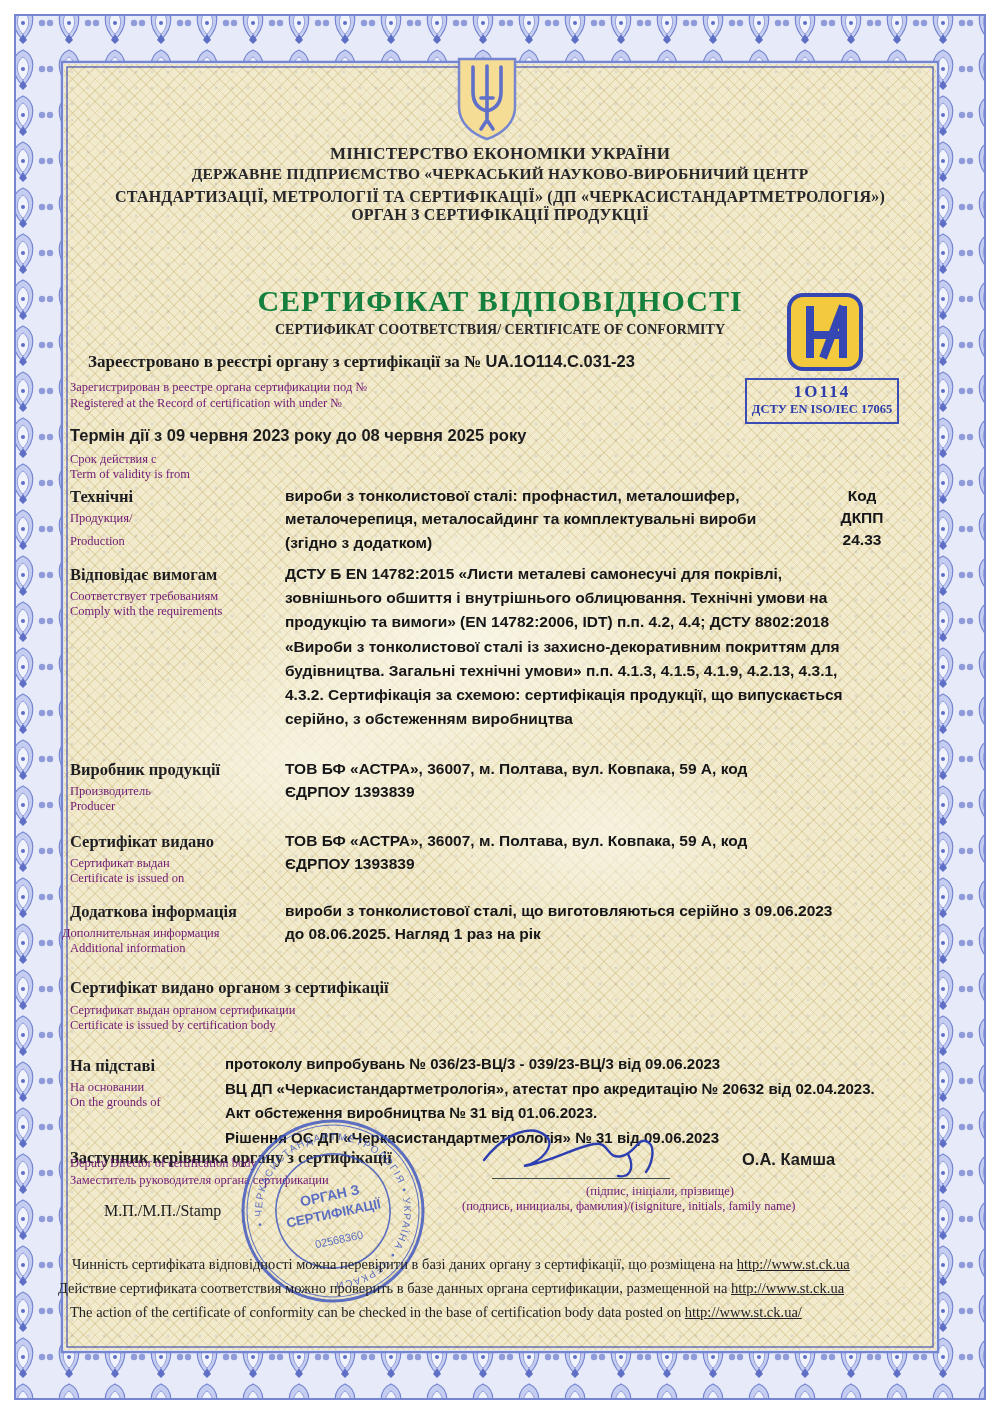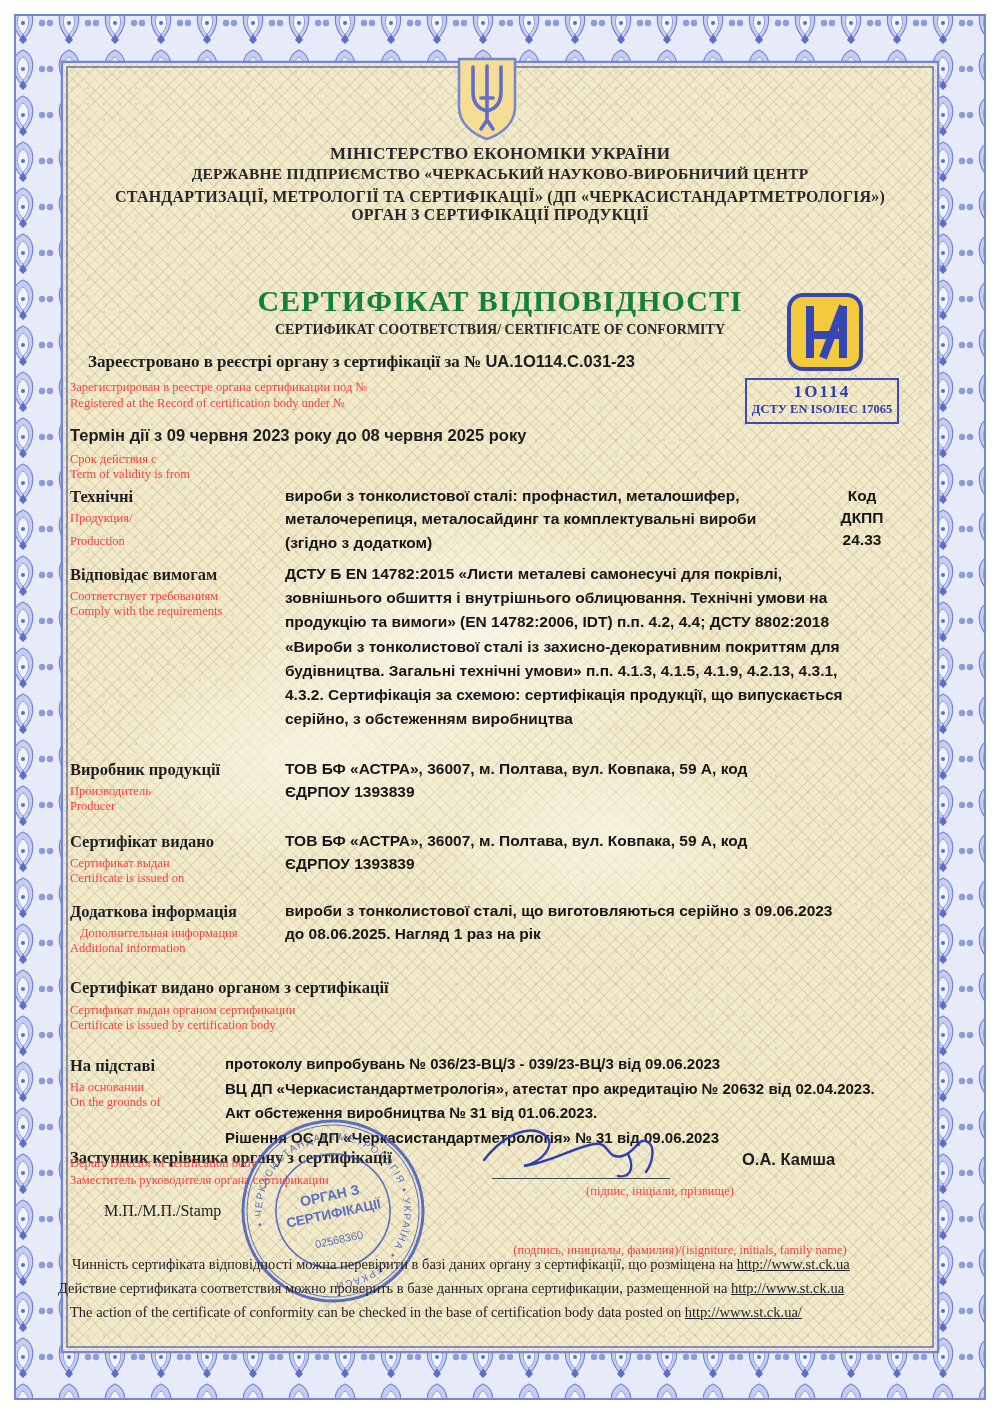--- a/index.html
+++ b/index.html
@@ -16,21 +16,21 @@
       repeating-linear-gradient(45deg, rgba(201,175,108,0.30) 0 1.2px, rgba(201,175,108,0) 1.2px 8px),
       repeating-linear-gradient(135deg, rgba(201,175,108,0.30) 0 1.2px, rgba(201,175,108,0) 1.2px 8px);
     background-size:auto,auto,auto,16px 16px,auto,auto;}
   .content{position:absolute;inset:0;z-index:3;}
   .abs{position:absolute;}
   .center-line{position:absolute;left:70px;width:860px;text-align:center;}
   .hdr{font-weight:bold;color:#26262b;letter-spacing:.2px;}
   .title{font-size:30px;font-weight:bold;letter-spacing:1px;color:#15803d;}
   .subtitle{font-size:14px;font-weight:bold;color:#26262b;}
   .lbl{font-size:16.5px;font-weight:bold;color:#1e1e22;}
-  .sub{font-size:12.5px;color:#ef4444;}
+  .sub{font-size:12.5px;color:#701a75;}
   .val{font-family:"Liberation Sans",sans-serif;font-size:15.5px;font-weight:bold;line-height:1.5;color:#161618;}
   .val-lg{line-height:1.56;}
   .sans-b{font-family:"Liberation Sans",sans-serif;font-weight:bold;}
   .code-box{border:2px solid #3b4cb4;text-align:center;color:#2c3cab;}
   .grounds-item{font-family:"Liberation Sans",sans-serif;font-size:15px;font-weight:bold;line-height:24.5px;color:#161618;}
   .footer-line{font-size:14.5px;line-height:24px;color:#222226;}
   .link{text-decoration:underline;}
   .sig-line{border-top:1.6px solid #3c4a49;}
   .stamp-wrap{opacity:.82;transform:rotate(-12deg);}
 </style>
@@ -94,21 +94,21 @@
     </svg>
     <div class="abs code-box" style="left:745px;top:378px;width:150px;height:42px;">
       <div style="font-size:17px;font-weight:bold;letter-spacing:2px;line-height:20px;margin-top:2px;">1О114</div>
       <div style="font-size:12.5px;font-weight:bold;line-height:15px;">ДСТУ EN ISO/ІЕС 17065</div>
     </div>
 
     <div class="abs" style="left:88px;top:352px;font-size:17px;font-weight:bold;">
       <span>Зареєстровано в реєстрі органу з сертифікації за № </span><span class="sans-b" style="font-size:16.5px;">UA.1О114.С.031-23</span>
     </div>
     <div class="abs sub" style="left:70px;top:380px;">Зарегистрирован в реестре органа сертификации под №</div>
-    <div class="abs sub" style="left:70px;top:396px;">Registered at the Record of certification body under №</div>
+    <div class="abs sub" style="left:70px;top:396px;">Registered at the Record of certification with under №</div>
 
     <div class="abs sans-b" style="left:70px;top:426px;font-size:16.5px;">Термін дії з 09 червня 2023 року  до  08 червня 2025 року</div>
     <div class="abs sub" style="left:70px;top:452px;">Срок действия с</div>
     <div class="abs sub" style="left:70px;top:467px;">Term of validity is from</div>
 
     <div class="abs lbl" style="left:70px;top:487px;">Технічні</div>
     <div class="abs sub" style="left:70px;top:511px;">Продукция/</div>
     <div class="abs sub" style="left:70px;top:534px;">Production</div>
     <div class="abs val" style="left:285px;top:484px;width:510px;">вироби з тонколистової сталі: профнастил, металошифер, металочерепиця, металосайдинг та комплектувальні вироби (згідно з додатком)</div>
     <div class="abs val" style="left:812px;top:485px;width:100px;text-align:center;line-height:22px;">
@@ -126,21 +126,21 @@
     <div class="abs sub" style="left:70px;top:784px;">Производитель</div>
     <div class="abs sub" style="left:70px;top:799px;">Producer</div>
     <div class="abs val" style="left:285px;top:757px;width:510px;">ТОВ БФ «АСТРА», 36007, м. Полтава, вул. Ковпака, 59 А, код ЄДРПОУ 1393839</div>
 
     <div class="abs lbl" style="left:70px;top:832px;">Сертифікат видано</div>
     <div class="abs sub" style="left:70px;top:856px;">Сертификат выдан</div>
     <div class="abs sub" style="left:70px;top:871px;">Certificate is issued on</div>
     <div class="abs val" style="left:285px;top:829px;width:510px;">ТОВ БФ «АСТРА», 36007, м. Полтава, вул. Ковпака, 59 А, код ЄДРПОУ 1393839</div>
 
     <div class="abs lbl" style="left:70px;top:902px;">Додаткова інформація</div>
-    <div class="abs sub" style="left:80px;top:926px;">Дополнительная информация</div>
+    <div class="abs sub" style="left:62px;top:926px;">Дополнительная информация</div>
     <div class="abs sub" style="left:70px;top:941px;">Additional information</div>
     <div class="abs val" style="left:285px;top:899px;width:560px;">вироби з тонколистової сталі, що виготовляються серійно з 09.06.2023 до 08.06.2025. Нагляд 1 раз на рік</div>
 
     <div class="abs lbl" style="left:70px;top:978px;width:450px;">Сертифікат видано органом з сертифікації</div>
     <div class="abs sub" style="left:70px;top:1003px;">Сертификат выдан органом сертификации</div>
     <div class="abs sub" style="left:70px;top:1018px;">Certificate is issued by certification body</div>
 
     <div class="abs lbl" style="left:70px;top:1056px;">На підставі</div>
     <div class="abs sub" style="left:70px;top:1080px;">На основании</div>
     <div class="abs sub" style="left:70px;top:1095px;">On the grounds of</div>
@@ -158,21 +158,21 @@
 
     <svg class="abs" style="left:478px;top:1118px;" width="210" height="62" viewBox="0 0 210 62">
       <g fill="none" stroke="#2d3fb0" stroke-width="2.4" stroke-linecap="round">
         <path d="M6 42 C28 14 54 6 68 18 C78 27 64 44 46 48 C74 44 94 30 116 26 C132 23 128 42 144 38 C158 35 160 18 170 24 C178 29 174 46 168 54"></path>
         <path d="M150 36 C158 52 150 60 140 58"></path>
       </g>
     </svg>
     <div class="abs sig-line" style="left:492px;top:1178px;width:178px;"></div>
     <div class="abs sans-b" style="left:742px;top:1150px;font-size:16.5px;">О.А. Камша</div>
     <div class="abs sub" style="left:520px;top:1184px;width:280px;text-align:center;">(підпис, ініціали, прізвище)</div>
-    <div class="abs sub" style="left:445px;top:1199px;width:470px;text-align:center;margin-top:44px;">(подпись, инициалы, фамилия)/(isigniture, initials, family name)</div>
+    <div class="abs sub" style="left:462px;top:1199px;width:470px;text-align:left;">(подпись, инициалы, фамилия)/(isigniture, initials, family name)</div>
 
     <div class="abs stamp-wrap" style="left:238px;top:1116px;width:190px;height:190px;">
       <svg width="190" height="190" viewBox="0 0 190 190">
         <g stroke="#3d55c0" fill="none">
           <circle cx="95" cy="95" r="90" stroke-width="3"></circle>
           <circle cx="95" cy="95" r="86" stroke-width="1"></circle>
           <circle cx="95" cy="95" r="57" stroke-width="1.6"></circle>
         </g>
         <path id="ringPath" d="M95,95 m-71,0 a71,71 0 1,1 142,0 a71,71 0 1,1 -142,0" fill="none"></path>
         <text font-size="10" font-family="Liberation Sans, sans-serif" fill="#3d55c0" letter-spacing="1.5">

